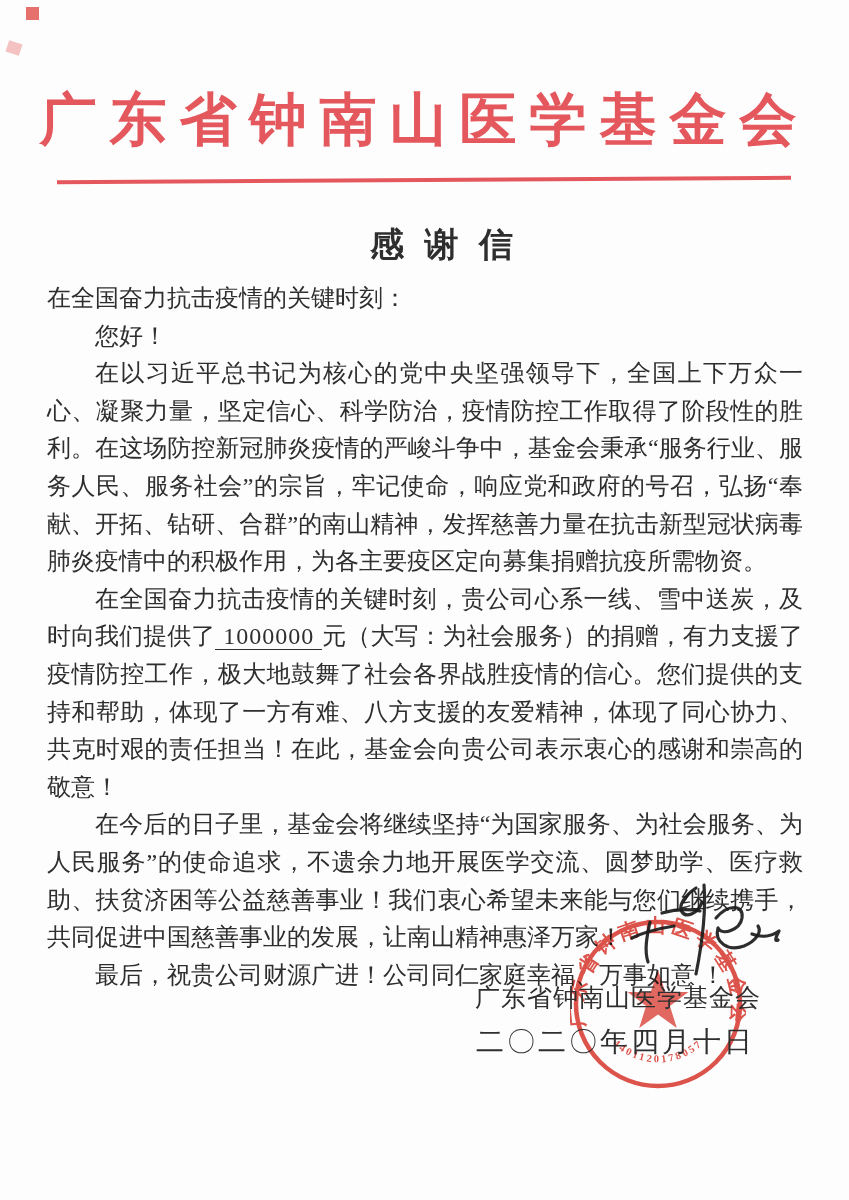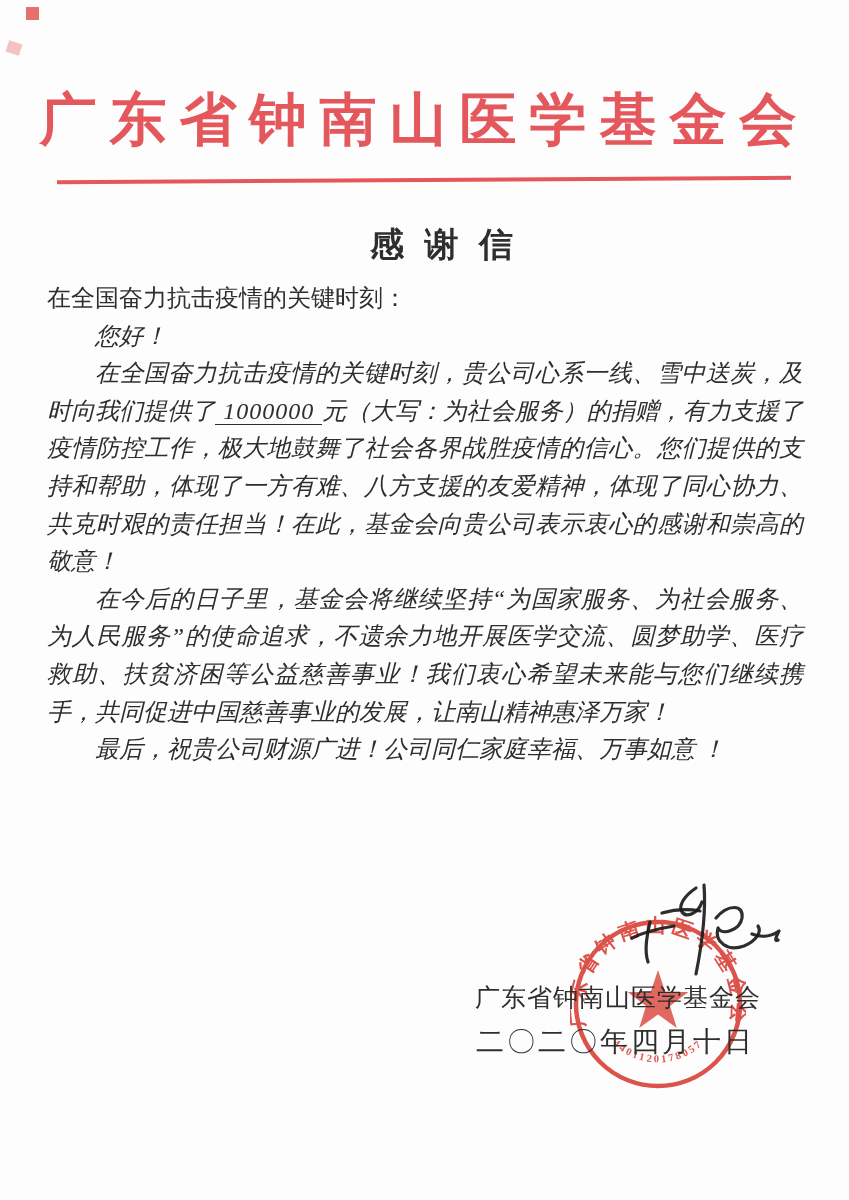--- a/index.html
+++ b/index.html
@@ -41,21 +41,21 @@
     letter-spacing:6px;
     padding-left:20px;
   }
   
   .body{
     position:absolute;top:280px;left:47px;width:756px;
     font-size:24px;line-height:37.6px;color:var(--ink);
     text-align:justify;text-justify:inter-ideograph;
   }
   .body p{margin:0;}
-  .indent{text-indent:2em;font-style:italic;}
+  .indent{text-indent:2em;}
   .amount{
     padding:0 8px;
     border-bottom:1.5px solid var(--ink);
     letter-spacing:1px;
   }
   
   .signoff-org{
     position:absolute;top:981px;right:88px;
     font-size:25px;color:var(--ink);letter-spacing:1px;z-index:3;
   }
@@ -92,20 +92,21 @@
   <div class="artifact-2"></div>
 
   <div class="letterhead">广东省钟南山医学基金会</div>
   <div class="rule"></div>
 
   <div class="title">感 谢 信</div>
 
   <div class="body">
     <p>在全国奋力抗击疫情的关键时刻：</p>
     <p class="indent">您好！</p>
+    <p class="indent">在以习近平总书记为核心的党中央坚强领导下，全国上下万众一心、凝聚力量，坚定信心、科学防治，疫情防控工作取得了阶段性的胜利。在这场防控新冠肺炎疫情的严峻斗争中，基金会秉承“服务行业、服务人民、服务社会”的宗旨，牢记使命，响应党和政府的号召，弘扬“奉献、开拓、钻研、合群”的南山精神，发挥慈善力量在抗击新型冠状病毒肺炎疫情中的积极作用，为各主要疫区定向募集捐赠抗疫所需物资。</p>
     <p class="indent"><span>在全国奋力抗击疫情的关键时刻，贵公司心系一线、雪中送炭，及时向我们提供了</span><span class="amount">1000000</span><span>元（大写：为社会服务）的捐赠，有力支援了疫情防控工作，极大地鼓舞了社会各界战胜疫情的信心。您们提供的支持和帮助，体现了一方有难、八方支援的友爱精神，体现了同心协力、共克时艰的责任担当！在此，基金会向贵公司表示衷心的感谢和崇高的敬意！</span></p>
     <p class="indent">在今后的日子里，基金会将继续坚持“为国家服务、为社会服务、为人民服务”的使命追求，不遗余力地开展医学交流、圆梦助学、医疗救助、扶贫济困等公益慈善事业！我们衷心希望未来能与您们继续携手，共同促进中国慈善事业的发展，让南山精神惠泽万家！</p>
     <p class="indent">最后，祝贵公司财源广进！公司同仁家庭幸福、万事如意 ！</p>
   </div>
 
   <div class="signoff-org">广东省钟南山医学基金会</div>
   <div class="signoff-date">二〇二〇年四月十日</div>
 
   <svg class="seal" viewBox="0 0 176 176">
     <defs>

